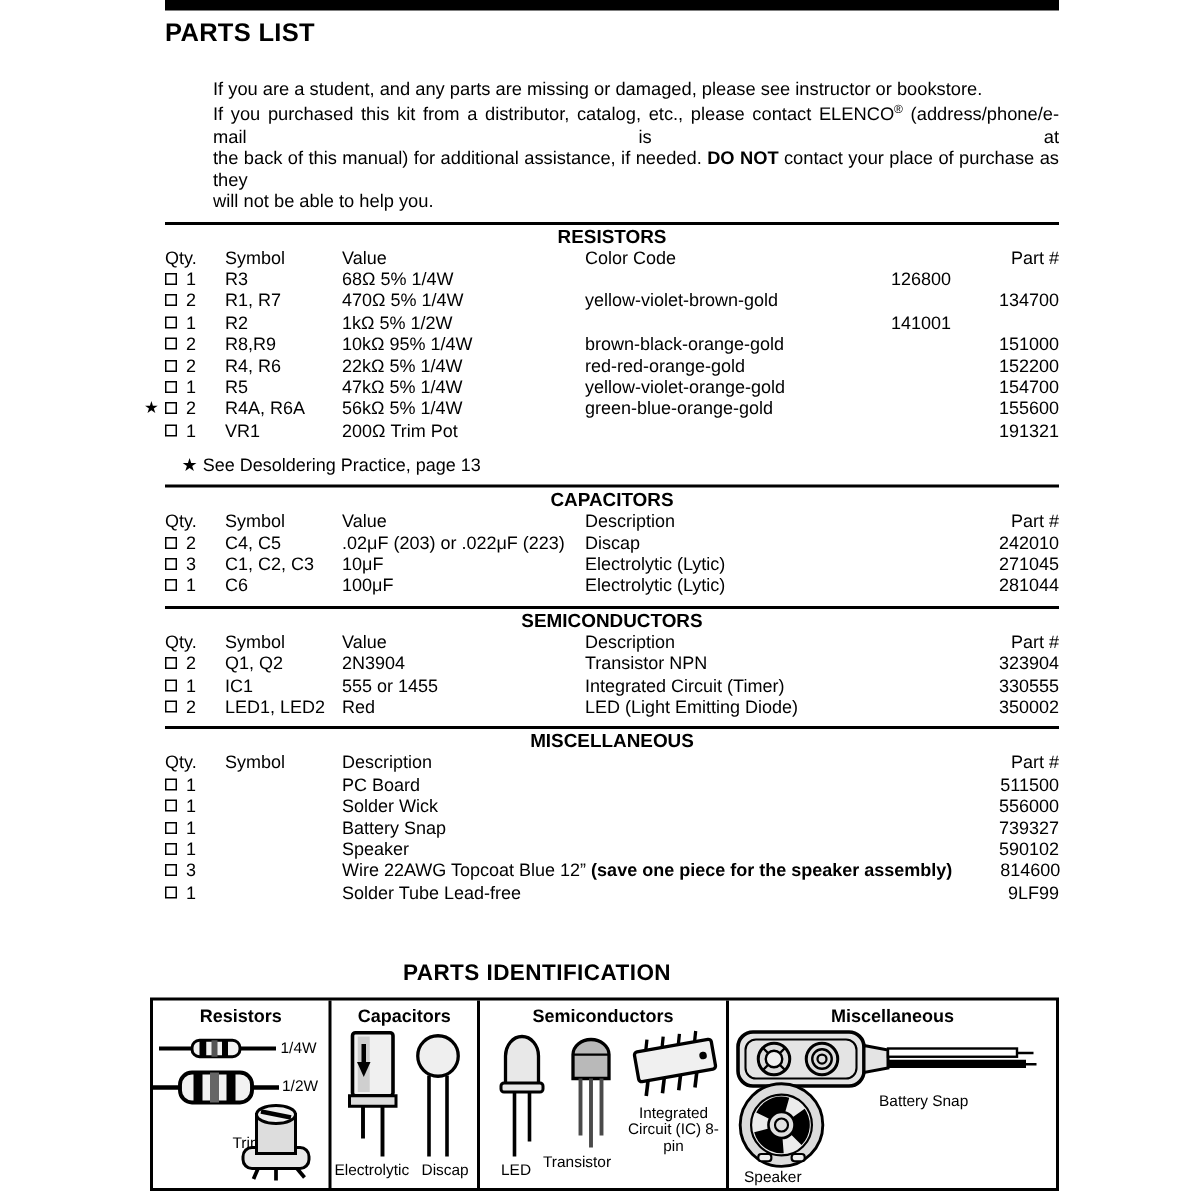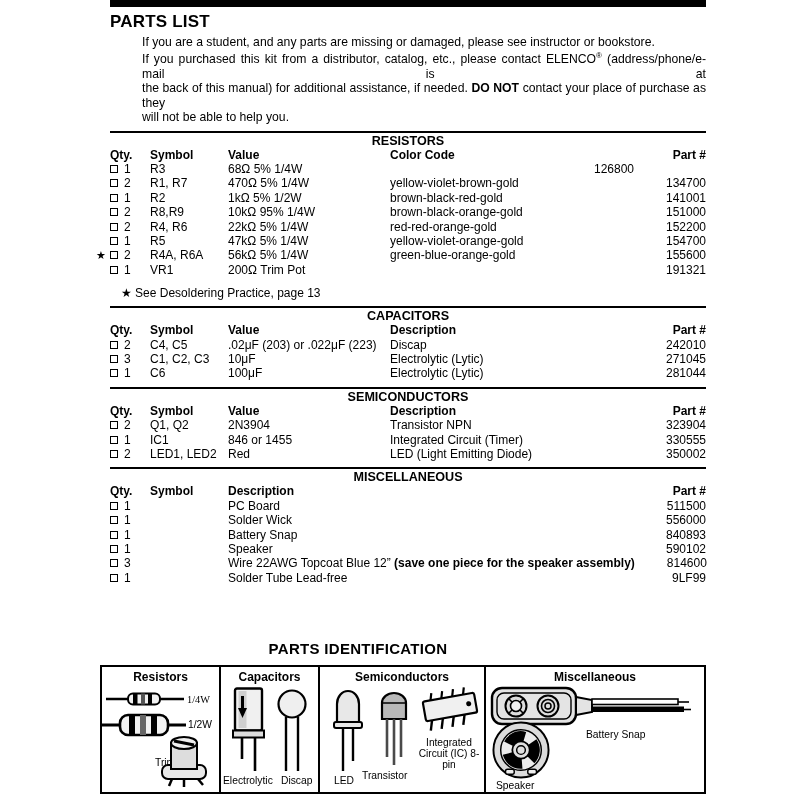--- a/index.html
+++ b/index.html
@@ -5,37 +5,37 @@
   * { box-sizing: border-box; }
   html,body { margin:0; padding:0; }
   body {
     width:800px; height:800px; background:#ffffff; color:#000;
     font-family:"Liberation Sans","DejaVu Sans",sans-serif;
   }
   .page { position:relative; width:800px; height:800px; background:#fff; overflow:hidden; }
   .content { position:absolute; left:110px; top:0; width:596px; }
 
   .topbar { height:7px; background:#000; }
-  .h1 { font-size:17px; font-weight:bold; margin:5px 0 3px; letter-spacing:.2px; }
+  .h1 { font-size:17px; font-weight:bold; margin:5px 0 20px; letter-spacing:.2px; }
 
   .iline { font-size:12.2px; line-height:14.4px;margin-left:32px; }
   .just { text-align:justify; text-align-last:justify; }
   .reg { font-size:8px; vertical-align:super; }
 
   .rule { border-top:2px solid #000; margin-top:6px; }
   .sec-title { text-align:center; font-weight:bold; font-size:12.6px; line-height:14px; margin:1px 0 0; }
 
   .note { font-style:italic; margin:0 0 1px; }
   .note b { font-style:italic; }
 
   .tbl { font-size:12px; line-height:14.4px; }
   .trow { display:grid; grid-template-columns:40px 78px 162px 1fr 72px; position:relative; }
   .trow.m { grid-template-columns:40px 78px 1fr 72px; }
   .trow span { white-space:nowrap; }
-  .thead { font-weight:bold; }
+  .thead { font-weight:normal; }
   .part { text-align:right; }
   .cbx { display:inline-block; width:8px; height:8px; border:1.4px solid #000; margin-right:6px; }
   .star { position:absolute; left:-14px; top:0; font-size:11px; }
   .footnote { font-size:12px; margin:9px 0 0 11px; }
 
   .pid-title { position:absolute; top:640px; left:0; width:716px; text-align:center;
                font-weight:bold; font-size:15px; letter-spacing:.3px; }
   .panel { position:absolute; left:100px; top:665px; width:606px; height:129px;
            border:2.5px solid #000; display:flex; background:#fff; }
   .pcol { position:relative; border-right:2.5px solid #000; height:100%; }
@@ -84,21 +84,20 @@
         <span>R1, R7</span>
         <span>470Ω 5% 1/4W</span>
         <span>yellow-violet-brown-gold</span>
         <span class="part">134700</span>
       </div>
       <div class="trow">
         <span class="star"></span>
         <span><span class="cbx"></span><span>1</span></span>
         <span>R2</span>
         <span>1kΩ 5% 1/2W</span>
-        <span>brown-black-red-gold</span>
         <span class="part">141001</span>
       </div>
       <div class="trow">
         <span class="star"></span>
         <span><span class="cbx"></span><span>2</span></span>
         <span>R8,R9</span>
         <span>10kΩ 95% 1/4W</span>
         <span>brown-black-orange-gold</span>
         <span class="part">151000</span>
       </div>
@@ -183,21 +182,21 @@
       <div class="trow">
         <span><span class="cbx"></span><span>2</span></span>
         <span>Q1, Q2</span>
         <span>2N3904</span>
         <span>Transistor NPN</span>
         <span class="part">323904</span>
       </div>
       <div class="trow">
         <span><span class="cbx"></span><span>1</span></span>
         <span>IC1</span>
-        <span>846 or 1455</span>
+        <span>555 or 1455</span>
         <span>Integrated Circuit (Timer)</span>
         <span class="part">330555</span>
       </div>
       <div class="trow">
         <span><span class="cbx"></span><span>2</span></span>
         <span>LED1, LED2</span>
         <span>Red</span>
         <span>LED (Light Emitting Diode)</span>
         <span class="part">350002</span>
       </div>
@@ -221,21 +220,21 @@
       <div class="trow m">
         <span><span class="cbx"></span><span>1</span></span>
         <span></span>
         <span><span>Solder Wick</span><b></b></span>
         <span class="part">556000</span>
       </div>
       <div class="trow m">
         <span><span class="cbx"></span><span>1</span></span>
         <span></span>
         <span><span>Battery Snap</span><b></b></span>
-        <span class="part">840893</span>
+        <span class="part">739327</span>
       </div>
       <div class="trow m">
         <span><span class="cbx"></span><span>1</span></span>
         <span></span>
         <span><span>Speaker</span><b></b></span>
         <span class="part">590102</span>
       </div>
       <div class="trow m">
         <span><span class="cbx"></span><span>3</span></span>
         <span></span>
@@ -257,21 +256,21 @@
 
     <div class="pcol" style="width:119px;">
       <div class="pcol-title">Resistors</div>
       <svg class="pabs" style="left:4px;top:24px;" width="78" height="16" viewBox="0 0 78 16">
         <line x1="0" y1="8" x2="78" y2="8" stroke="#000" stroke-width="2.6"></line>
         <rect x="22" y="2.5" width="32" height="11" rx="5" fill="#f2f2f2" stroke="#000" stroke-width="2"></rect>
         <rect x="27" y="2.5" width="4.5" height="11" fill="#000"></rect>
         <rect x="35" y="2.5" width="4" height="11" fill="#555"></rect>
         <rect x="42" y="2.5" width="4" height="11" fill="#000"></rect>
       </svg>
-      <span class="plabel" style="left:85px;top:27px;font-family:Liberation Serif, serif;">1/4W</span>
+      <span class="plabel" style="left:85px;top:27px;">1/4W</span>
       <svg class="pabs" style="left:0px;top:46px;" width="84" height="24" viewBox="0 0 84 24">
         <line x1="0" y1="12" x2="84" y2="12" stroke="#000" stroke-width="3"></line>
         <rect x="18" y="2" width="48" height="20" rx="8" fill="#f2f2f2" stroke="#000" stroke-width="2.6"></rect>
         <rect x="27" y="2" width="6" height="20" fill="#000"></rect>
         <rect x="38" y="2" width="6" height="20" fill="#666"></rect>
         <rect x="49" y="2" width="6" height="20" fill="#000"></rect>
       </svg>
       <span class="plabel" style="left:86px;top:52px;">1/2W</span>
       <span class="plabel" style="left:8px;top:90px;margin-left:45px;">Trim Pot</span>
       <svg class="pabs" style="left:56px;top:66px;" width="56" height="55" viewBox="0 0 56 55">

